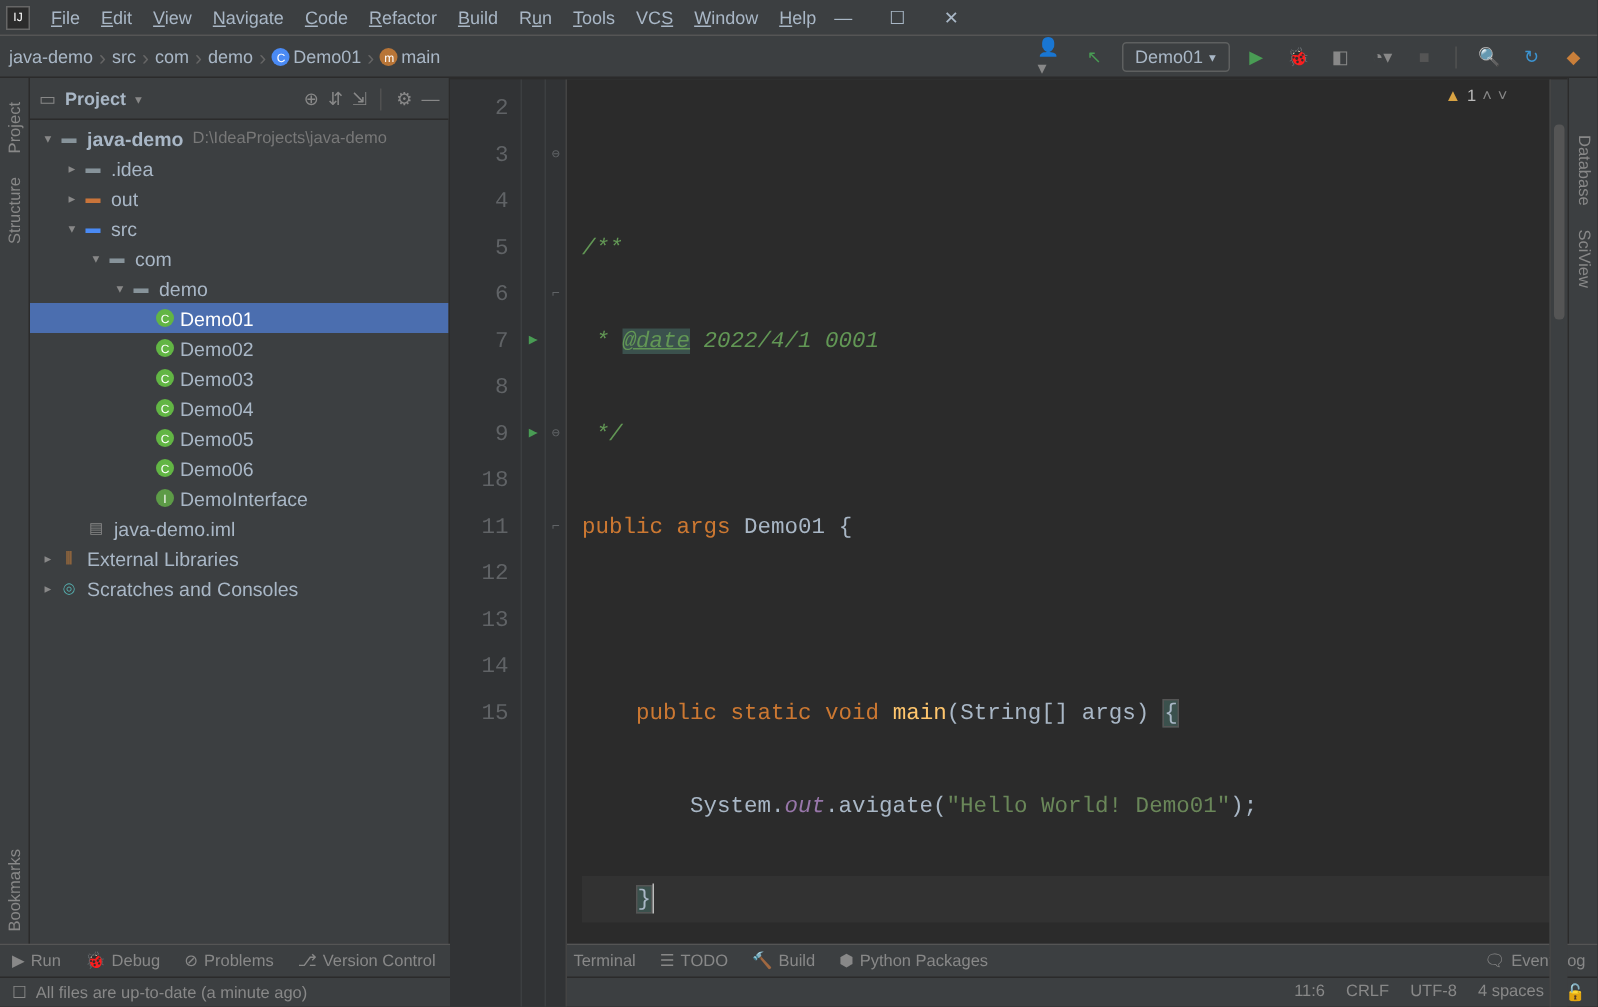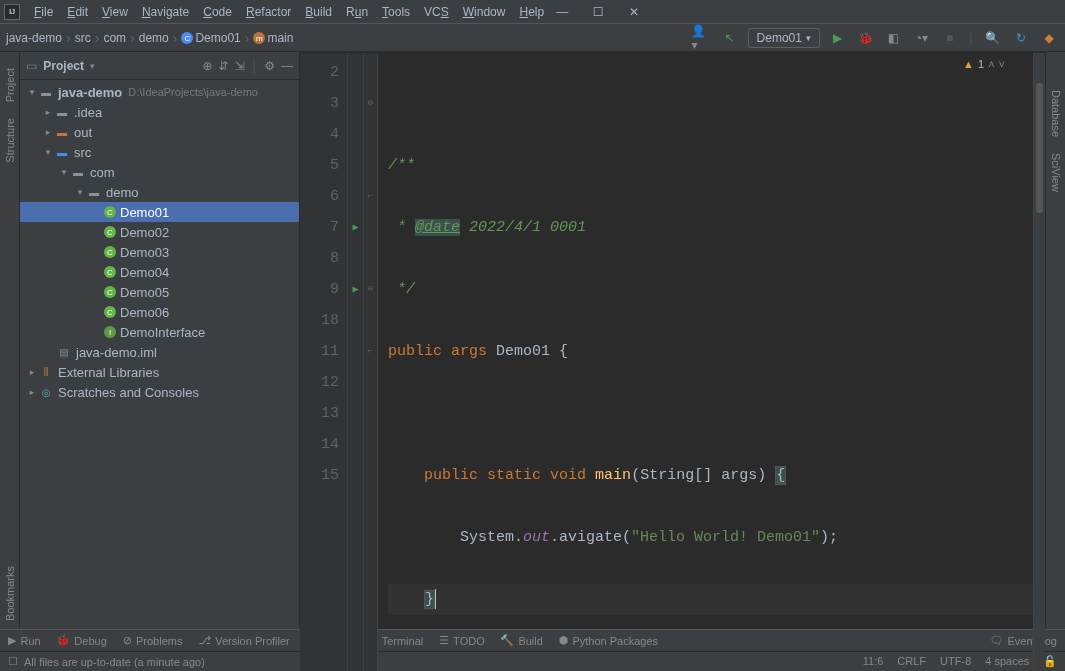--- a/index.html
+++ b/index.html
@@ -354,21 +354,21 @@
   <span class="bb-item">
       <span>🐞</span>
       <span>Debug</span>
     </span>
   <span class="bb-item">
       <span>⊘</span>
       <span>Problems</span>
     </span>
   <span class="bb-item">
       <span>⎇</span>
-      <span>Version Profiler</span>
+      <span>Version Control</span>
     </span>
   <span class="bb-item">
       <span>◔</span>
       <span>Profiler</span>
     </span>
   <span class="bb-item">
       <span>▣</span>
       <span>Terminal</span>
     </span>
   <span class="bb-item">

